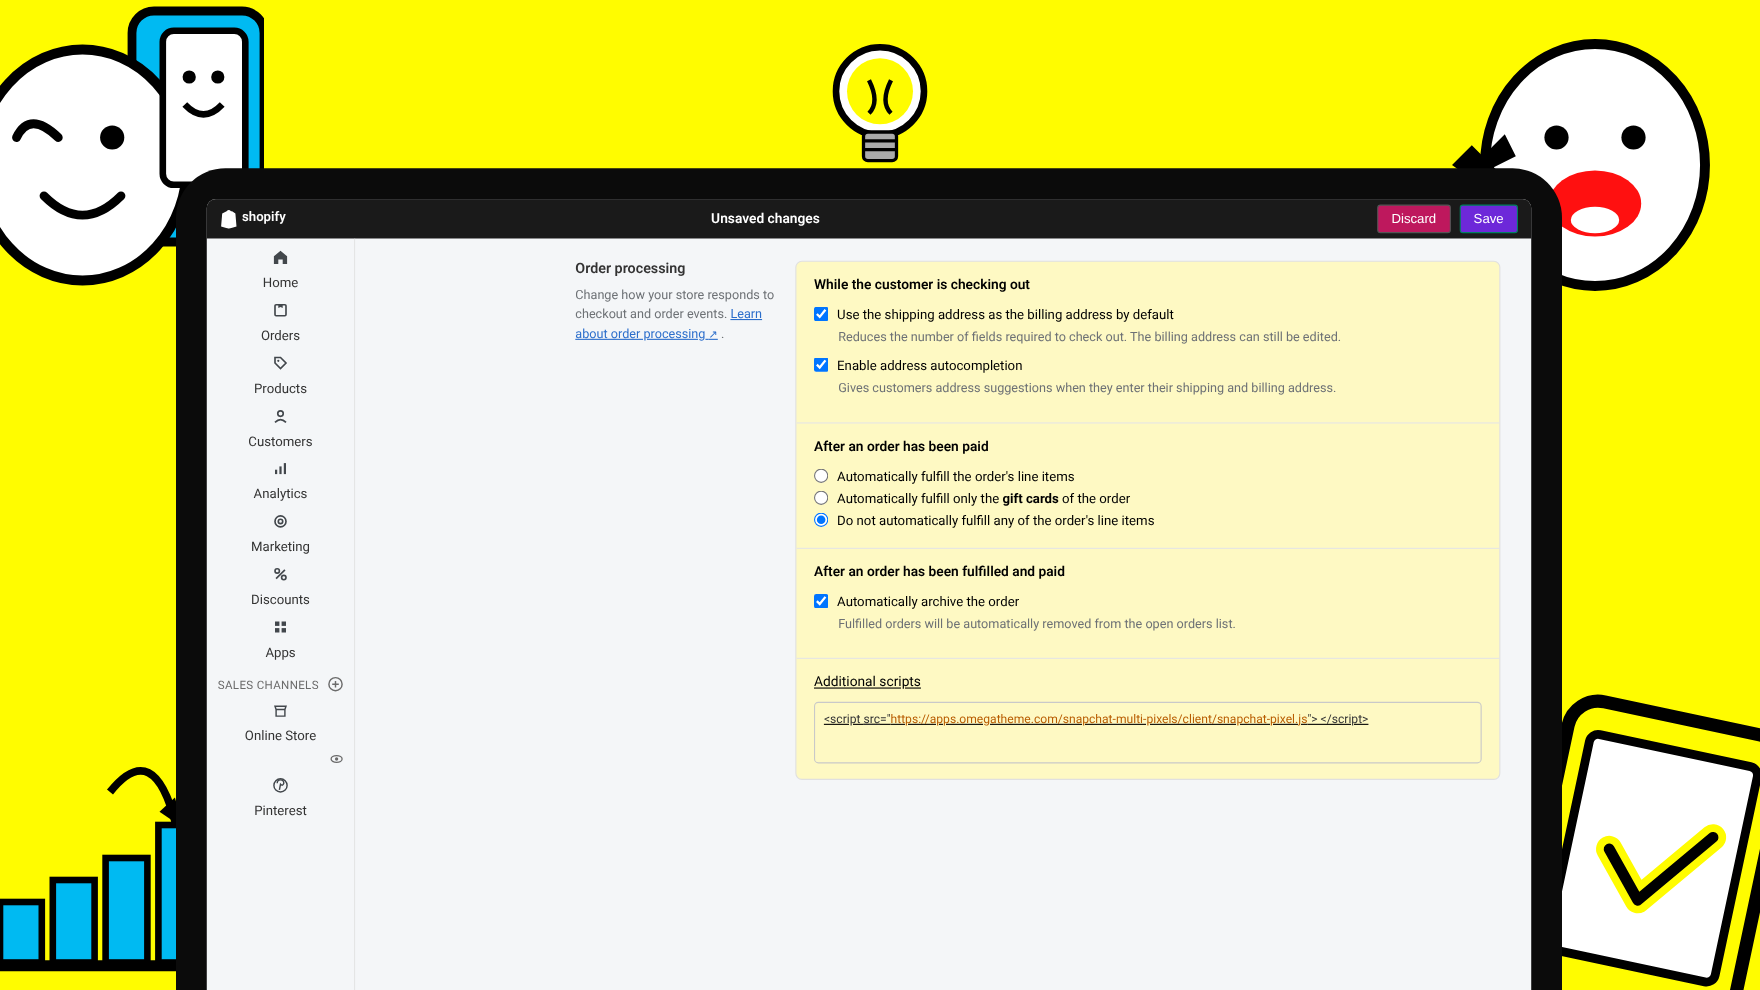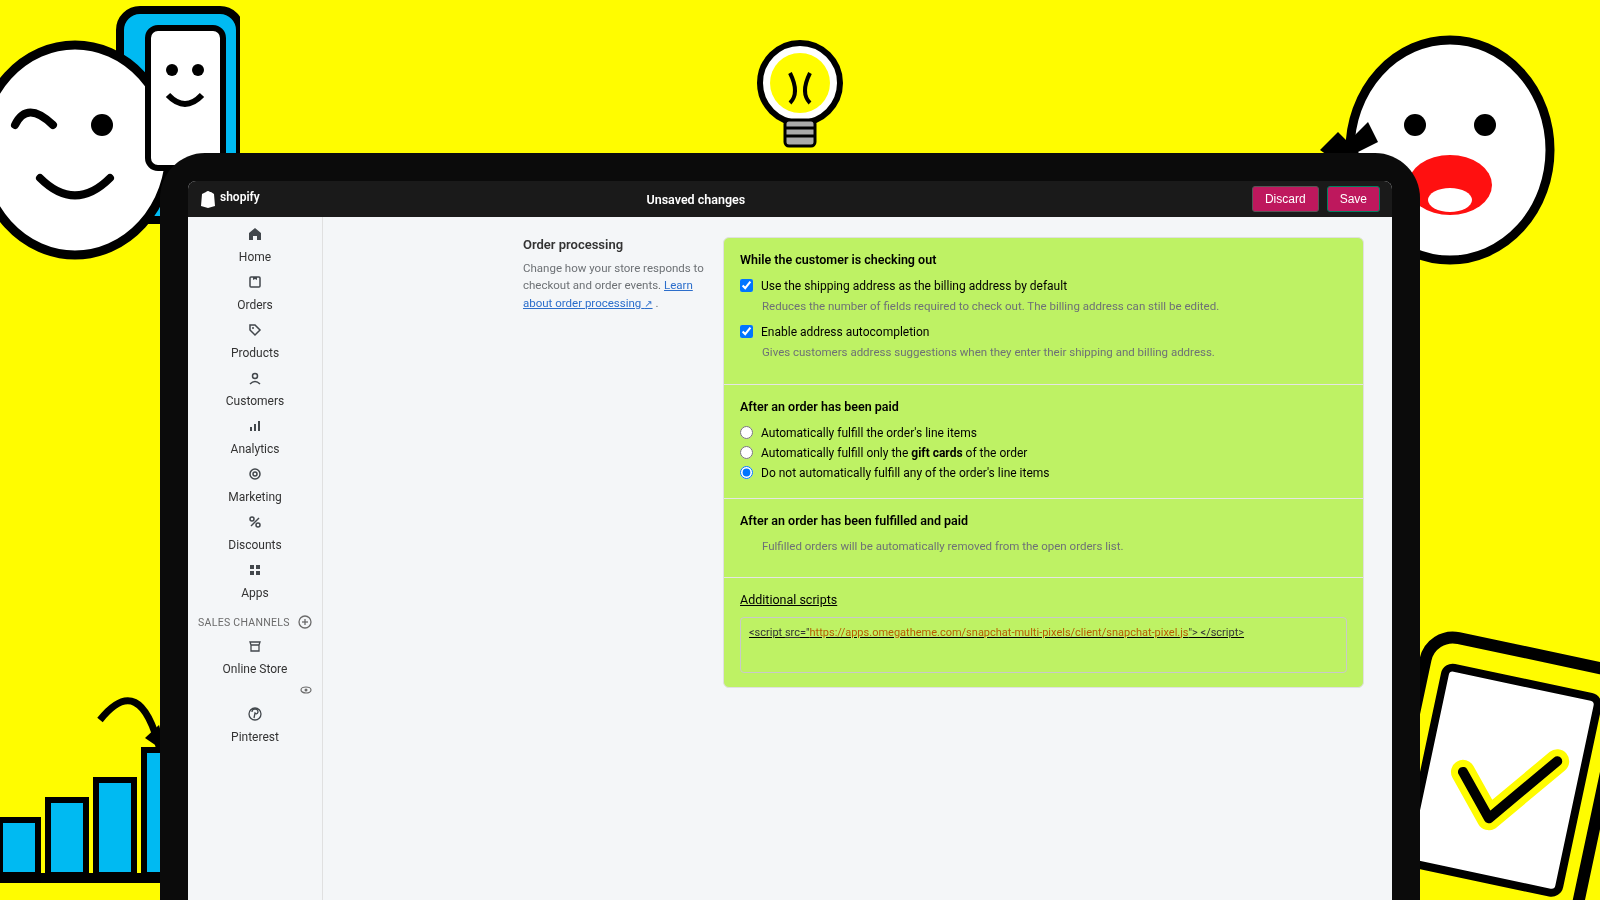--- a/index.html
+++ b/index.html
@@ -16,35 +16,35 @@
 
 .laptop{position:absolute;left:160px;top:153px;width:1260px;height:750px;background:#0b0b0b;border-radius:45px 45px 0 0;padding:28px 28px 0 28px;}
 .screen{width:100%;height:100%;background:#f4f6f8;border-radius:8px 8px 0 0;overflow:hidden;display:flex;flex-direction:column;}
 
 
 .topbar{height:36px;background:#1a1a1a;color:#fff;display:flex;align-items:center;padding:0 12px;font-size:12px;}
 .topbar .logo{display:flex;align-items:flex-start;gap:4px;font-weight:600;}
 .topbar .title{flex:1;text-align:center;font-weight:600;font-size:12.5px;padding-right:120px;}
 .topbar .actions{display:flex;gap:8px;}
 .btn{padding:5px 12px;border-radius:3px;font-size:12px;border:1px solid #555;background:#be185d;color:#fff;cursor:pointer;}
-.btn.save{background:#be185d;border-color:#008060;}
+.btn.save{background:#6d28d9;border-color:#008060;}
 
 
 .body{flex:1;display:flex;min-height:0;}
 .sidebar{width:135px;background:#f4f6f8;border-right:1px solid #e0e0e0;padding-top:4px;overflow:hidden;}
 .nav-item{display:flex;align-items:center;gap:8px;padding:5px 10px;font-size:12px;color:#333;cursor:pointer;flex-direction:column;}
 .nav-item .ico{width:16px;height:16px;display:flex;align-items:center;justify-content:center;color:#555;}
 .nav-section{font-size:10.5px;color:#6b6b6b;padding:10px 10px 4px 10px;display:flex;justify-content:space-between;align-items:center;letter-spacing:.3px;}
 .content{flex:1;background:#f4f6f8;overflow:auto;padding:20px 28px 60px 200px;}
 .settings-row{display:flex;}
 .settings-left{width:200px;font-size:12px;color:#333;}
 .settings-left h3{font-size:13px;font-weight:600;margin-bottom:8px;}
 .settings-left p{font-size:11.5px;color:#6d7175;line-height:1.5;}
 .settings-left a{color:#2c6ecb;}
-.panel{flex:1;background:#bef264;border:1px solid #e0e0e0;border-radius:6px;font-size:12px;overflow:hidden;}
+.panel{flex:1;background:#fef9c3;border:1px solid #e0e0e0;border-radius:6px;font-size:12px;overflow:hidden;}
 .panel-section{padding:14px 16px;border-bottom:1px solid #e5e5e5;}
 .panel-section:last-child{border-bottom:none;text-decoration:underline;}
 .panel-section h4{font-size:12.5px;font-weight:600;margin-bottom:10px;}
 .check-row,.radio-row{display:flex;align-items:flex-start;gap:8px;margin-bottom:2px;line-height:1.5;}
 .check-row input,.radio-row input{margin-top:2px;flex-shrink:0;}
 .help{font-size:11.5px;color:#6d7175;margin:3px 0 8px 22px;line-height:1.5;}
 .script-box{width:100%;border:1px solid #c9c9c9;border-radius:4px;padding:8px;font-size:11px;font-family:inherit;color:#333;min-height:56px;margin-top:6px;}
 .script-box a{color:#b85c00;}
 .foot-help{font-size:11.5px;color:#6d7175;margin-top:6px;line-height:1.5;}
 .foot-help a{color:#2c6ecb;}
@@ -274,20 +274,24 @@
                   <span><span>Automatically fulfill only the </span><b>gift cards</b><span> of the order</span></span>
                 </label>
       <label class="radio-row">
                   <input type="radio" name="ff" checked="" style="">
                   <span>Do not automatically fulfill any of the order's line items</span>
                 </label>
     </div>
 
     <div class="panel-section">
       <h4>After an order has been fulfilled and paid</h4>
+      <label class="check-row">
+                  <input type="checkbox" checked="" style="">
+                  <span>Automatically archive the order</span>
+                </label>
       <div class="help">Fulfilled orders will be automatically removed from the open orders list.</div>
     </div>
 
     <div class="panel-section">
       <h4 style="font-weight:400">Additional scripts</h4>
       <div class="script-box"><span>&lt;script </span><span style="text-decoration:underline">src</span><span>="</span><a>https://apps.omegatheme.com/snapchat-multi-pixels/client/snapchat-pixel.js</a><span>"&gt; &lt;/script&gt;</span></div>
     </div>
 
   </div>
 </div>

